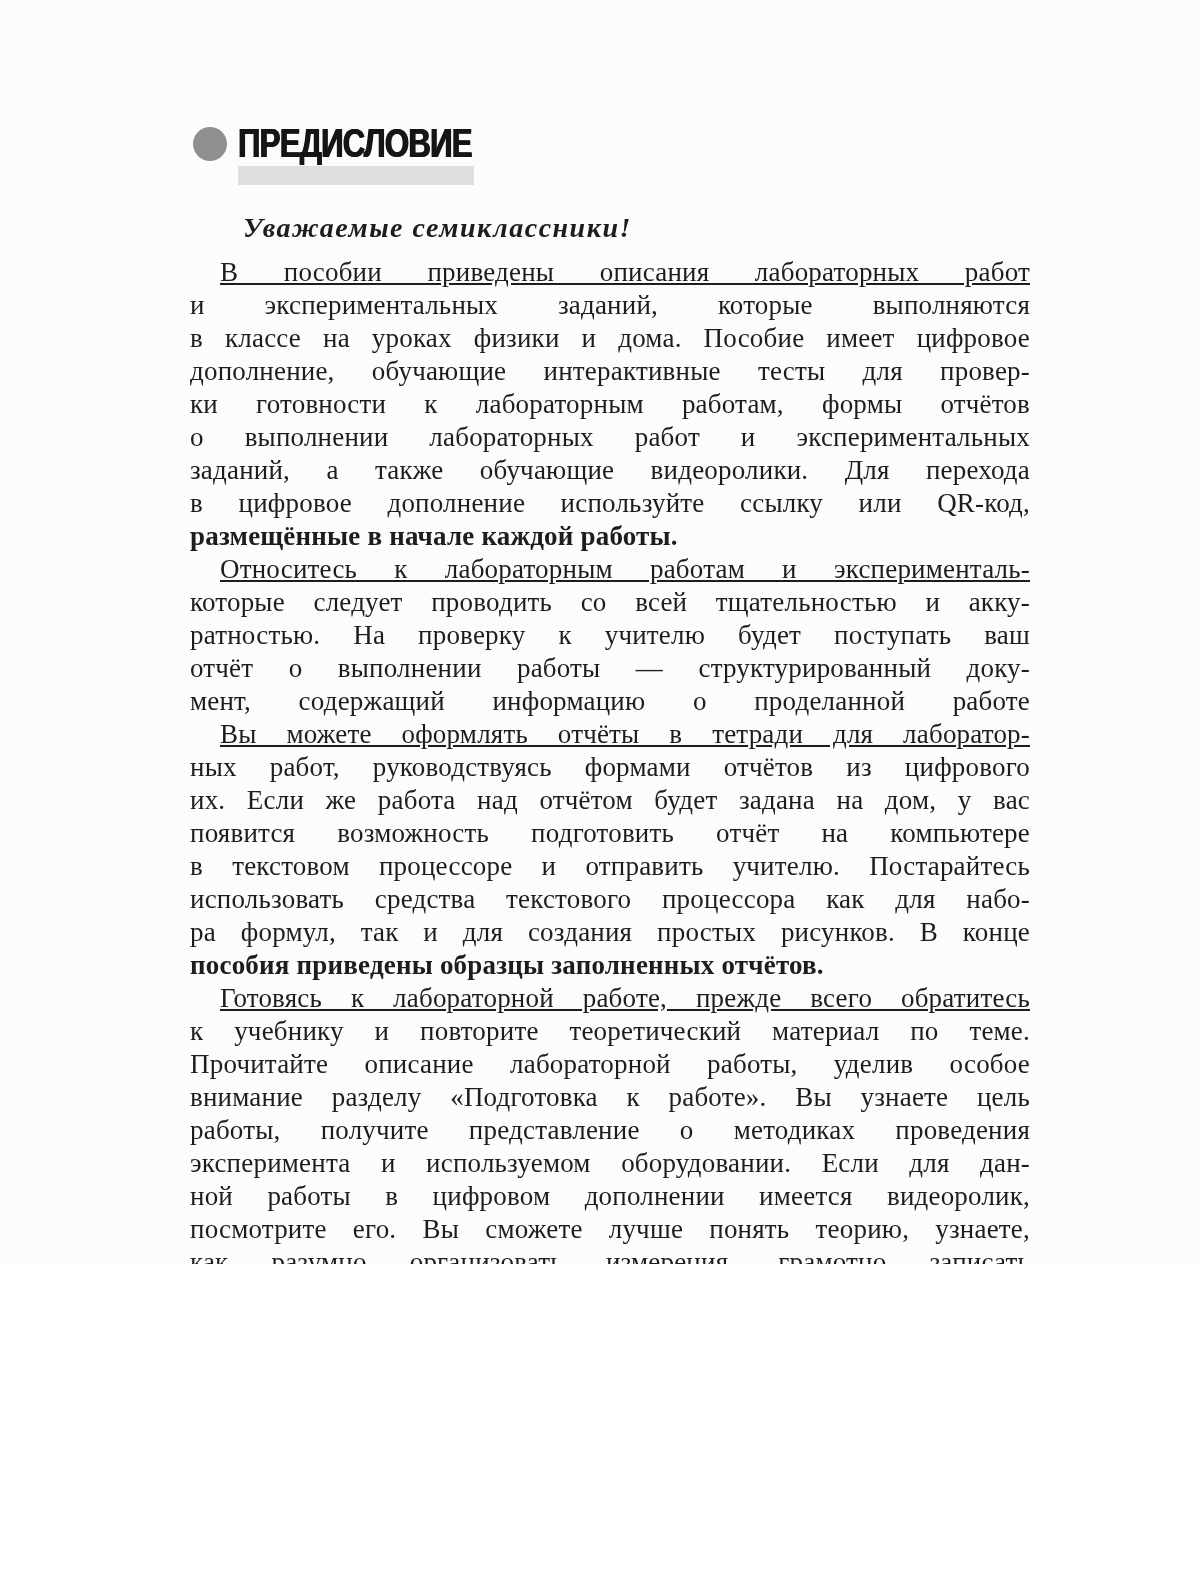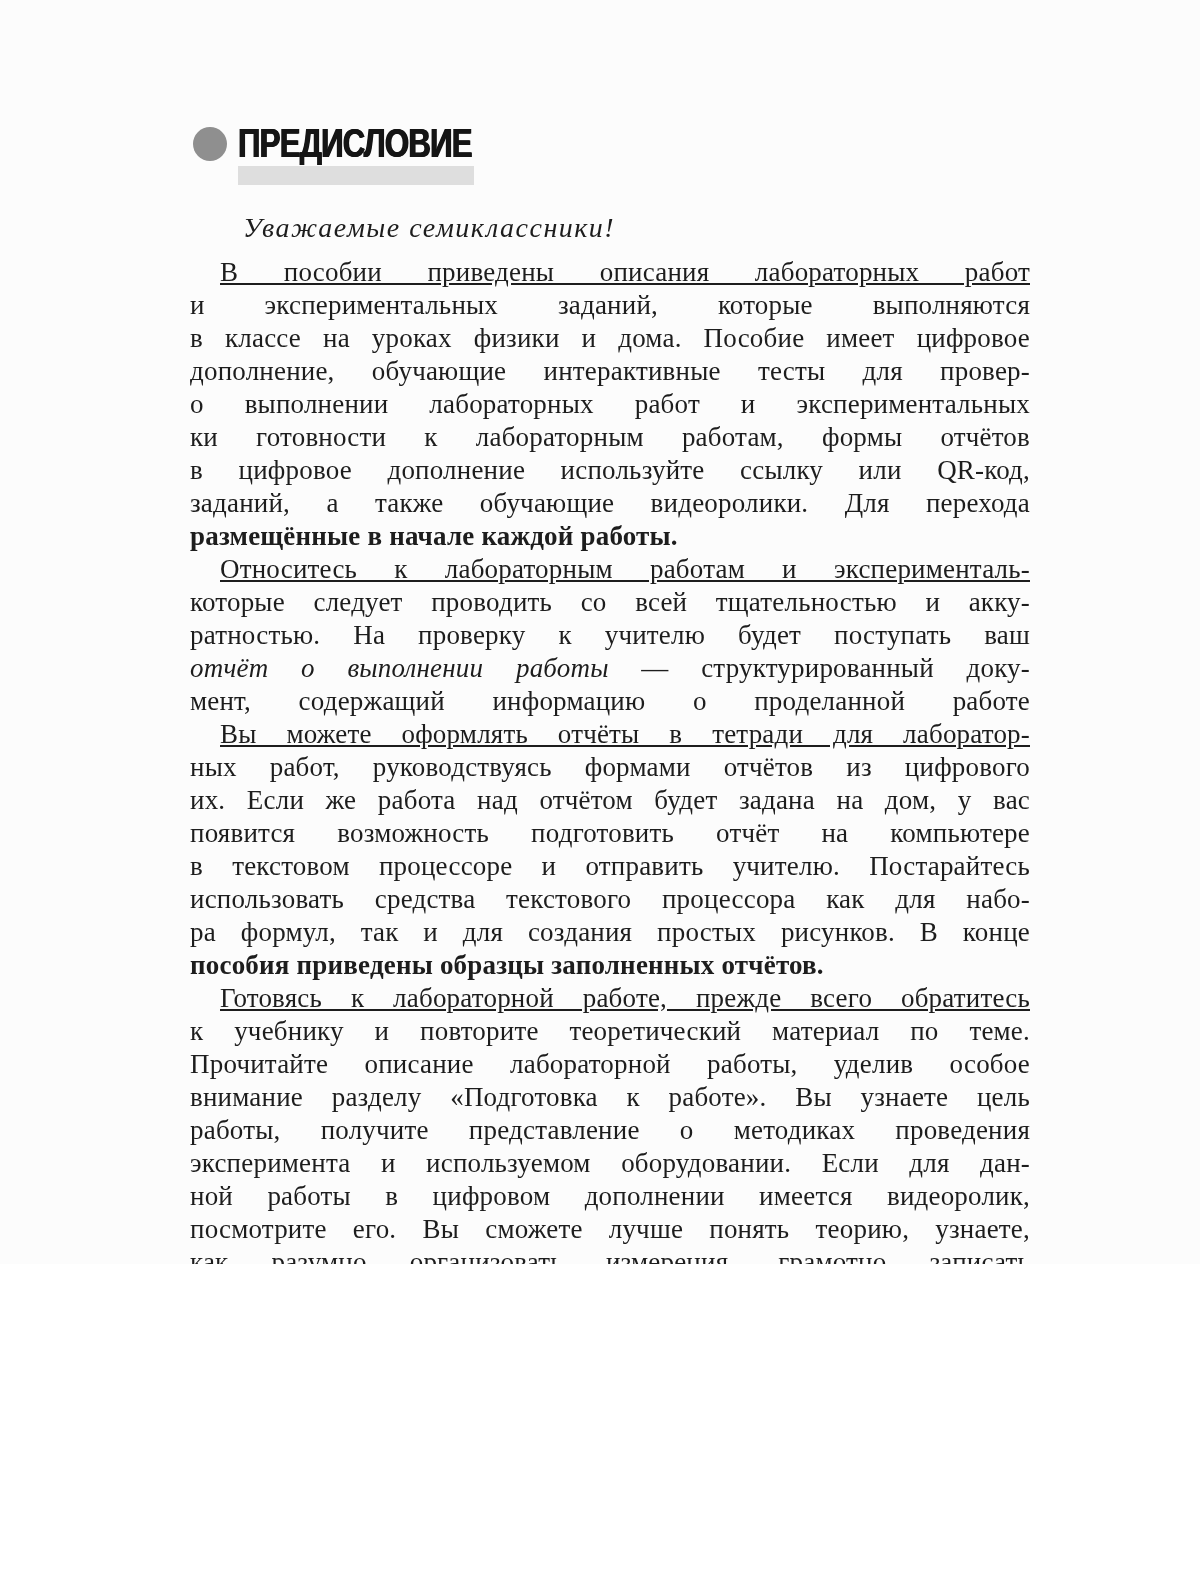--- a/index.html
+++ b/index.html
@@ -50,38 +50,38 @@
   .content {
     position: absolute;
     left: 190px; top: 0;
     width: 840px;
   }
   .salutation {
     padding-top: 211px;
     font-size: 28px;
     line-height: 34px;
     font-style: italic;
-    font-weight: normal;
+    font-weight: bold;
     letter-spacing: 1.5px;
     text-indent: 53px;
   }
   .body-text { margin-top: 11px; }
   .paragraph { }
   .line {
     font-size: 27px;
     line-height: 33px;
     height: 33px;
     letter-spacing: 0.2px;
     text-align: justify;
     text-align-last: justify;
     white-space: nowrap;
   }
   .line.first { text-indent: 30px; text-decoration: underline; }
   .line.last  { text-align-last: left; white-space: normal; font-weight: bold; }
-  .line .em   { font-style: italic; }
+  .line .em   { }
 
   
   .page-badge {
     position: absolute;
     left: 883px; top: 1455px;
     width: 147px; height: 45px;
     border-radius: 23px;
     background: var(--pill, #d8d8d8);
   }
   .page-circle {
@@ -112,24 +112,24 @@
   </div>
 
   <div class="content">
     <p class="salutation">Уважаемые семиклассники!</p>
     <div class="body-text" id="paragraphs">
         <div class="paragraph">
           <div class="line first"><span>В пособии приведены описания лабораторных работ</span></div>
           <div class="line"><span>и экспериментальных заданий, которые выполняются</span></div>
           <div class="line"><span>в классе на уроках физики и дома. Пособие имеет цифровое</span></div>
           <div class="line"><span>дополнение, обучающие интерактивные тесты для провер-</span></div>
+          <div class="line"><span>ки готовности к лабораторным работам, формы отчётов</span></div>
           <div class="line"><span>о выполнении лабораторных работ и экспериментальных</span></div>
-          <div class="line"><span>ки готовности к лабораторным работам, формы отчётов</span></div>
+          <div class="line"><span>заданий, а также обучающие видеоролики. Для перехода</span></div>
           <div class="line"><span>в цифровое дополнение используйте ссылку или QR-код,</span></div>
-          <div class="line"><span>заданий, а также обучающие видеоролики. Для перехода</span></div>
           <div class="line last"><span>размещённые в начале каждой работы.</span></div>
         </div>
         <div class="paragraph">
           <div class="line first"><span>Относитесь к лабораторным работам и эксперименталь-</span></div>
           <div class="line"><span>которые следует проводить со всей тщательностью и акку-</span></div>
           <div class="line"><span>ратностью. На проверку к учителю будет поступать ваш</span></div>
           <div class="line"><span class="em">отчёт о выполнении работы</span><span> — структурированный доку-</span></div>
           <div class="line"><span>мент, содержащий информацию о проделанной работе</span></div>
         </div>
         <div class="paragraph">

